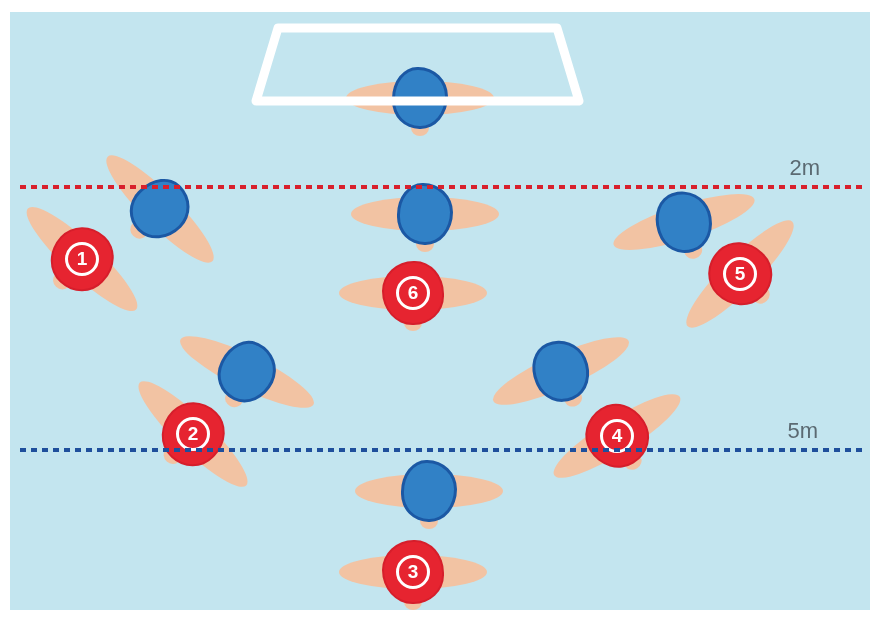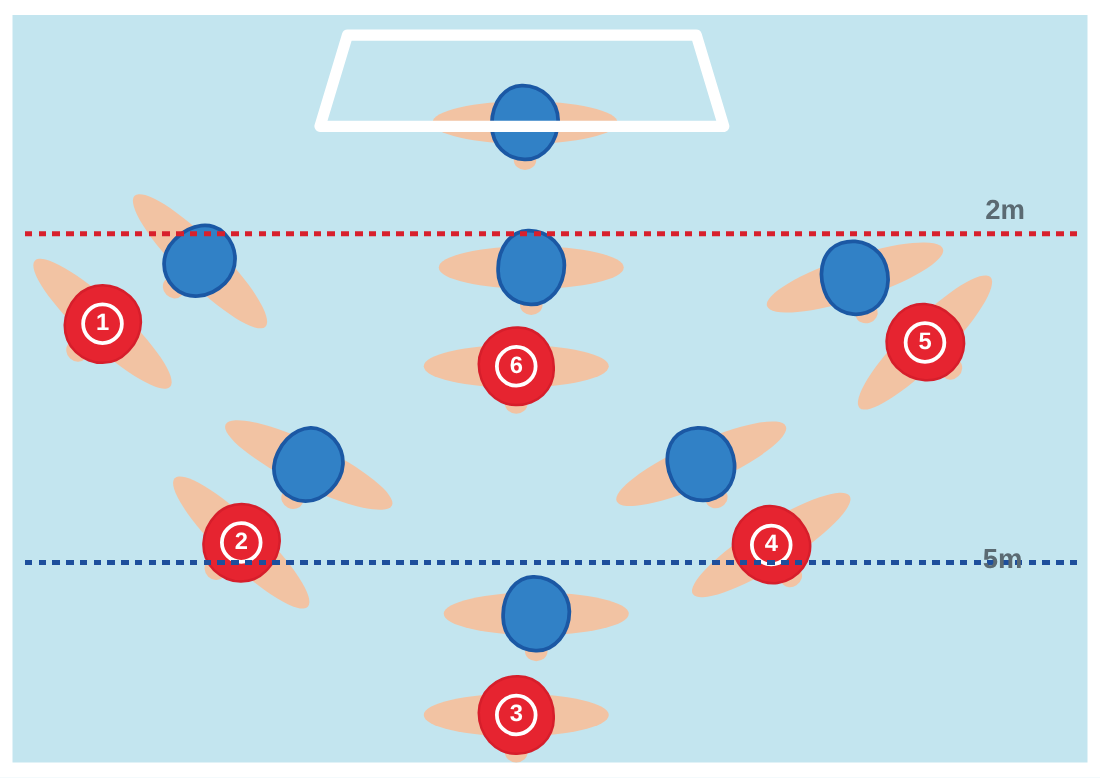--- a/index.html
+++ b/index.html
@@ -37,24 +37,24 @@
     box-sizing:border-box; border:3px solid #ffffff; border-radius:50%;
     color:#ffffff; font-weight:bold; font-size:19px; line-height:28px;
     text-align:center;
   }
   
   .dash-line { position:absolute; left:20px; width:845px; height:4px; z-index:4; }
   .line-2m { top:185px; background:repeating-linear-gradient(90deg,#D8202C 0 6px,transparent 6px 11px); }
   .line-5m { top:448px; background:repeating-linear-gradient(90deg,#1E4F9C 0 6px,transparent 6px 11px); }
   .dist-label {
     position:absolute; width:40px; text-align:right; z-index:4;
-    color:#5B6A72; font-weight:bold; font-size:22px; line-height:24px;
+    color:#5B6A72; font-weight:normal; font-size:22px; line-height:24px;
   }
   .label-2m { left:780px; top:156px; }
-  .label-5m { left:778px; top:419px;margin-top:16px; }
+  .label-5m { left:778px; top:419px; }
   
   .goal-svg { position:absolute; left:0; top:0; width:880px; height:622px; z-index:5; pointer-events:none; }
 </style>
 </head>
 <body>
 
 <div class="board">
   <div class="pool"></div>
 
   <div class="players-layer">

